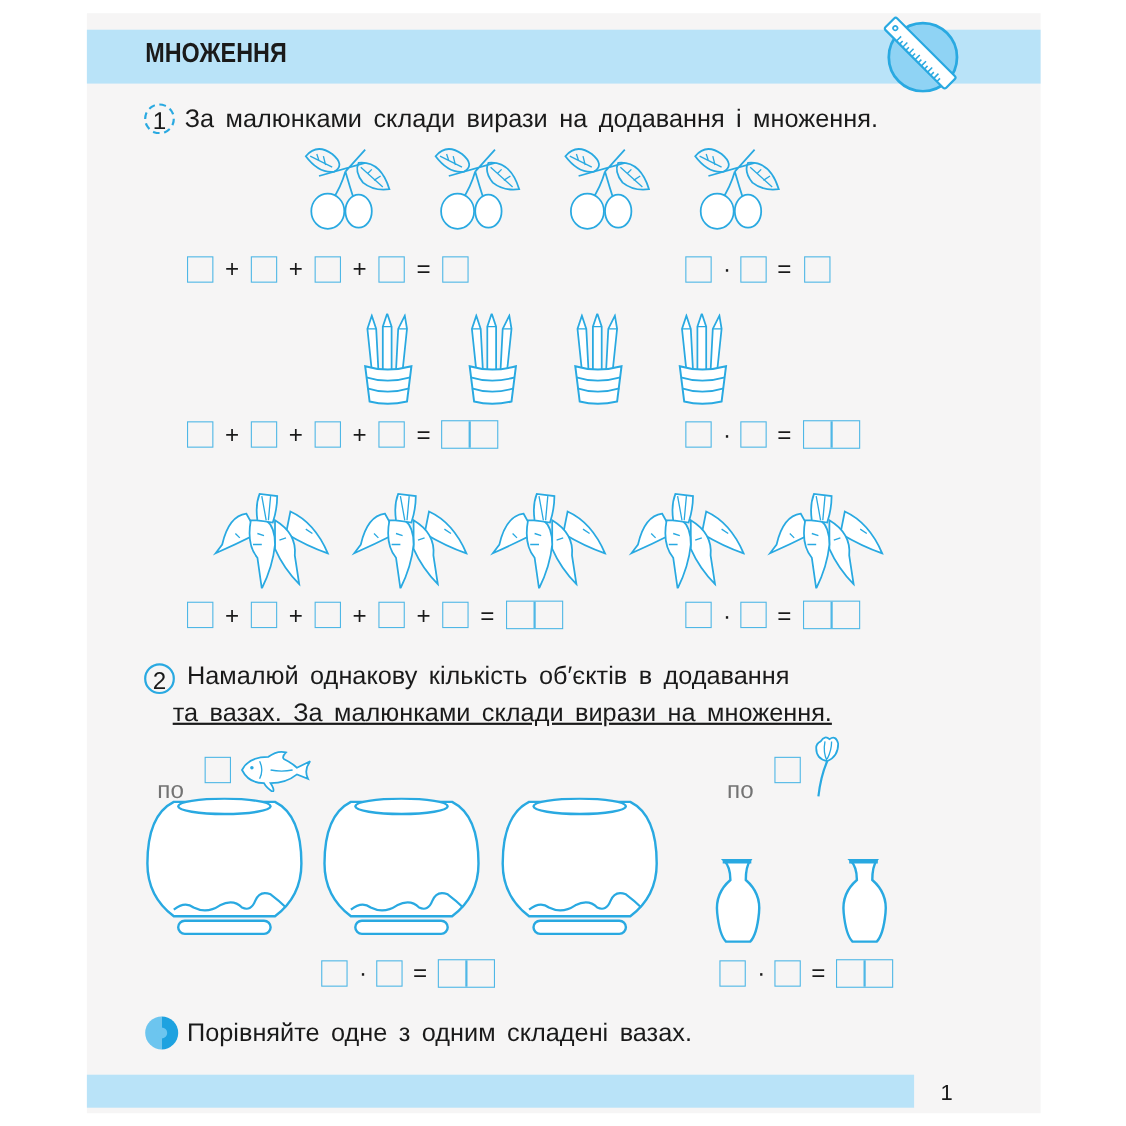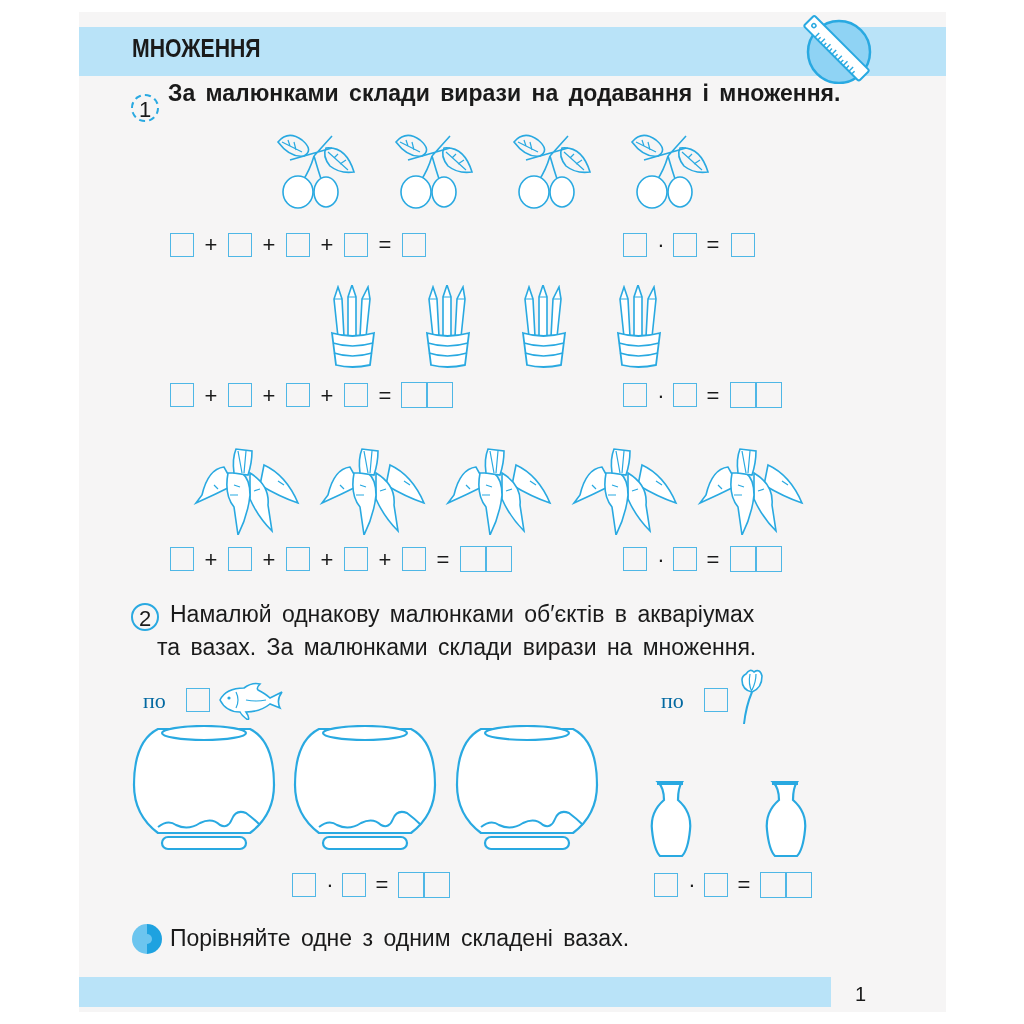--- a/index.html
+++ b/index.html
@@ -9,21 +9,21 @@
   .title{position:absolute;left:132px;top:34px;font-family:"Liberation Sans",sans-serif;font-size:25px;font-weight:bold;color:#1a1a1a;letter-spacing:0px;transform:scaleX(0.85);transform-origin:left center;}
   .ruler-badge{position:absolute;left:803px;top:12px;width:70px;height:72px;}
   .task-num{position:absolute;width:28px;height:28px;border-radius:50%;text-align:center;line-height:28px;font-family:"Liberation Sans",sans-serif;font-size:22px;color:#1a1a1a;box-sizing:border-box;}
   .task-num.dashed{border:2px dashed #29a9e1;}
   .task-num.solid{border:2px solid #29a9e1;}
   .task-text{position:absolute;font-family:"Liberation Sans",sans-serif;font-size:23px;color:#1a1a1a;white-space:nowrap;word-spacing:4px;}
   .box{position:absolute;width:24px;height:24px;border:1.5px solid #4fb7e6;box-sizing:border-box;background:transparent;}
   .box2{position:absolute;width:52px;height:26px;border:1.5px solid #4fb7e6;box-sizing:border-box;}
   .box2::after{content:"";position:absolute;left:24px;top:0;width:1.5px;height:100%;background:#4fb7e6;}
   .op{position:absolute;font-family:"Liberation Sans",sans-serif;font-size:22px;color:#1a1a1a;width:20px;text-align:center;}
-  .po{position:absolute;font-family:Liberation Serif, serif;font-size:22px;color:#0369a1;}
+  .po{position:absolute;font-family:Liberation Sans, sans-serif;font-size:22px;color:#737373;margin-top:17px;}
   .footer-band{position:absolute;left:79px;top:977px;width:752px;height:30px;background:#b9e3f8;}
   .page-num{position:absolute;left:855px;top:983px;font-family:"Liberation Sans",sans-serif;font-size:20px;color:#1a1a1a;}
   .discuss-icon{position:absolute;left:131px;top:923px;width:32px;height:32px;}
 </style>
 </head>
 <body>
 
 <div class="page"></div>
 <div class="header-band"></div>
 <div class="title">МНОЖЕННЯ</div>
@@ -46,21 +46,21 @@
         <line x1="28" y1="48" x2="32" y2="48"></line>
       <line x1="28" y1="52" x2="34" y2="52"></line>
         <line x1="28" y1="56" x2="32" y2="56"></line>
       <line x1="28" y1="60" x2="34" y2="60"></line>
         <line x1="28" y1="64" x2="32" y2="64"></line>
     </g>
   </g>
 </svg>
 
 <div class="task-num dashed" style="left:131px;top:94px;">1</div>
-<div class="task-text" style="left:168px;top:80px;font-weight:bold;">За малюнками склади вирази на додавання і множення.</div>
+<div class="task-text" style="left:168px;top:94px;">За малюнками склади вирази на додавання і множення.</div>
 
 <svg style="position:absolute;left:270px;top:130px;" width="470" height="80">
   <defs>
     <g id="cherry">
       <path d="M8 12 Q18 0 32 10 Q44 20 34 26 Q20 28 8 12Z" fill="none" stroke="#29a9e1" stroke-width="1.6"></path>
       <path d="M12 12 L32 22 M18 10 L20 16 M24 12 L26 20" stroke="#29a9e1" stroke-width="1.2" fill="none"></path>
       <path d="M56 18 Q76 16 84 42 Q70 44 60 36 Q52 26 56 18Z" fill="none" stroke="#29a9e1" stroke-width="1.6"></path>
       <path d="M58 22 L78 40 M64 28 L68 24 M70 34 L76 30" stroke="#29a9e1" stroke-width="1.2" fill="none"></path>
       <path d="M20 30 L62 18 M44 26 L62 6" stroke="#29a9e1" stroke-width="1.6" fill="none"></path>
       <path d="M44 26 Q40 40 32 52 M44 26 Q48 40 52 52" stroke="#29a9e1" stroke-width="1.6" fill="none"></path>
@@ -157,22 +157,22 @@
 <div class="op" style="left:433px;top:547px;">=</div>
 <div class="box2" style="left:460px;top:546px;"></div>
 
 <div class="box" style="left:623px;top:547px;"></div>
 <div class="op" style="left:651px;top:547px;">·</div>
 <div class="box" style="left:673px;top:547px;"></div>
 <div class="op" style="left:703px;top:547px;">=</div>
 <div class="box2" style="left:730px;top:546px;"></div>
 
 <div class="task-num solid" style="left:131px;top:603px;">2</div>
-<div class="task-text" style="left:170px;top:601px;">Намалюй однакову малюнками об′єктів в акваріумах</div>
-<div class="task-text" style="left:157px;top:634px;">та вазах. За малюнками склади вирази на множення.</div>
+<div class="task-text" style="left:170px;top:601px;">Намалюй однакову кількість об′єктів в додавання</div>
+<div class="task-text" style="left:157px;top:634px;text-decoration:underline;">та вазах. За малюнками склади вирази на множення.</div>
 
 <div class="po" style="left:143px;top:688px;">по</div>
 <div class="box" style="left:186px;top:688px;"></div>
 <svg style="position:absolute;left:216px;top:680px;" width="70" height="40" viewBox="0 0 70 40">
   <path d="M4 20 Q10 8 28 8 Q36 2 44 4 Q40 8 42 10 Q50 14 54 18 L66 12 Q60 20 64 28 L54 24 Q44 32 30 32 Q34 38 32 40 Q26 36 24 32 Q10 32 4 20Z" fill="#ffffff" stroke="#29a9e1" stroke-width="1.6"></path>
   <circle cx="13" cy="18" r="1.6" fill="#29a9e1"></circle>
   <path d="M20 12 Q24 20 20 28 M30 20 Q40 22 50 20" stroke="#29a9e1" stroke-width="1.2" fill="none"></path>
 </svg>
 
 <svg style="position:absolute;left:128px;top:725px;" width="480" height="135">

